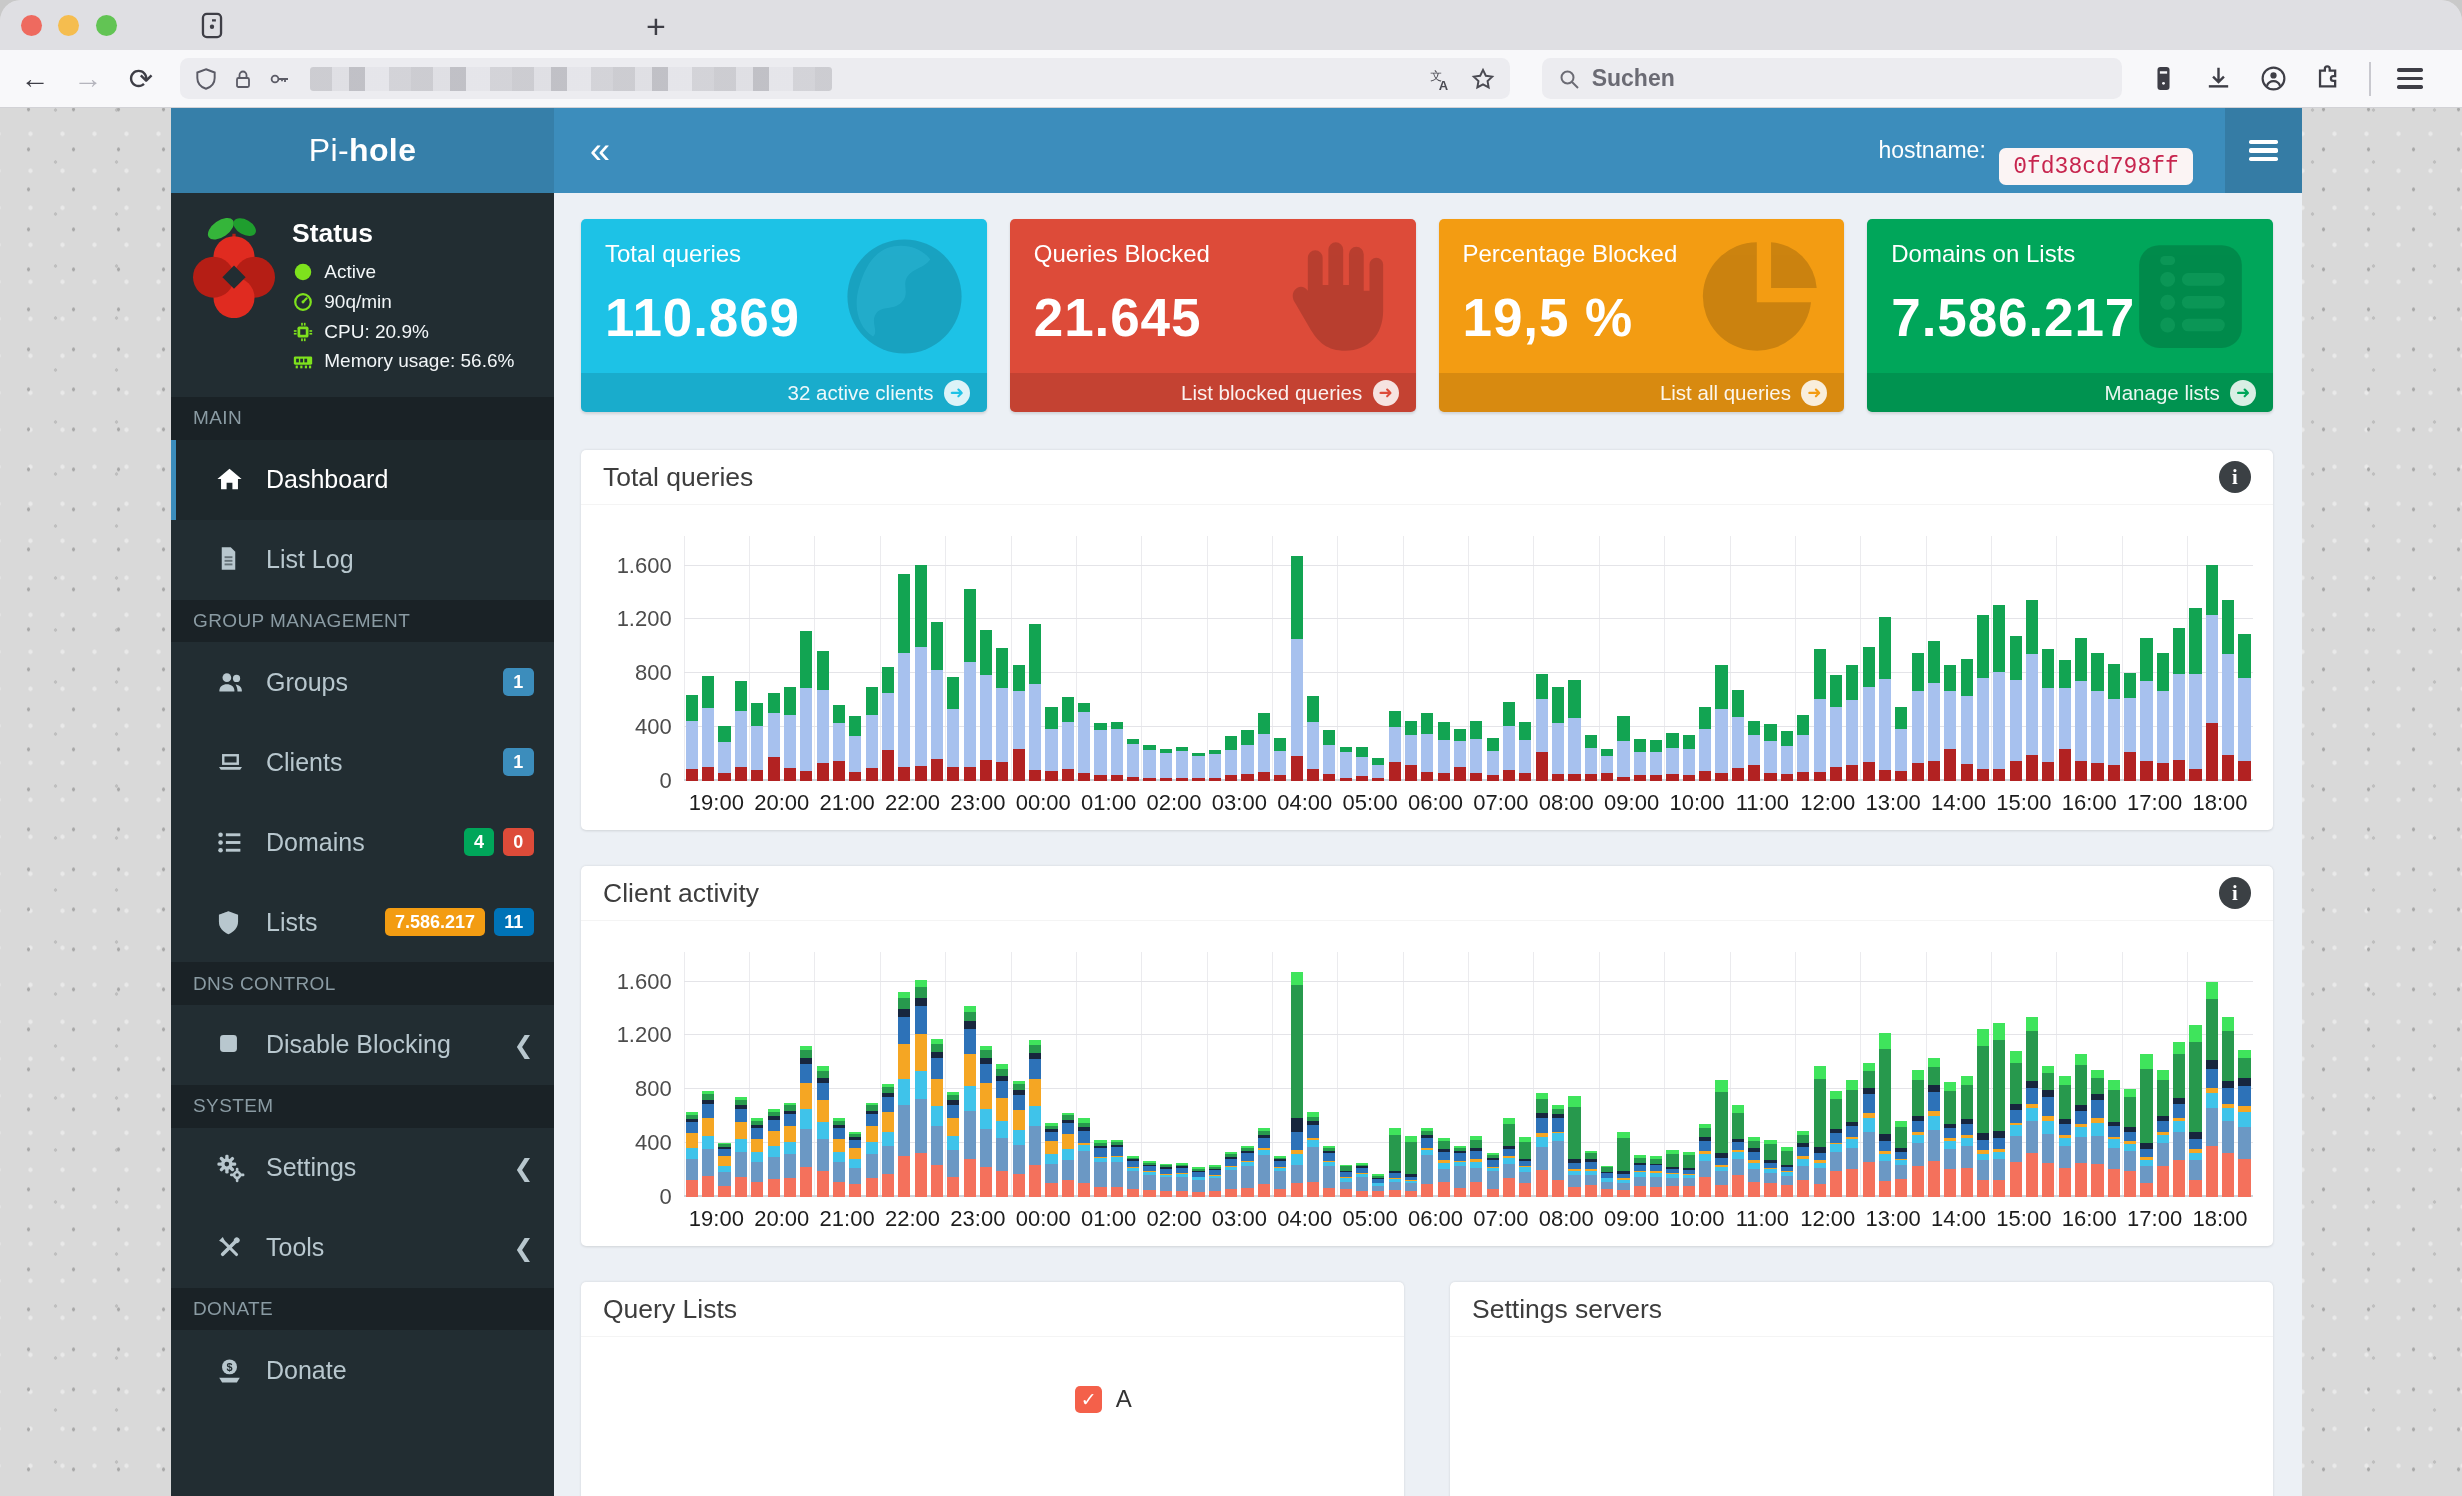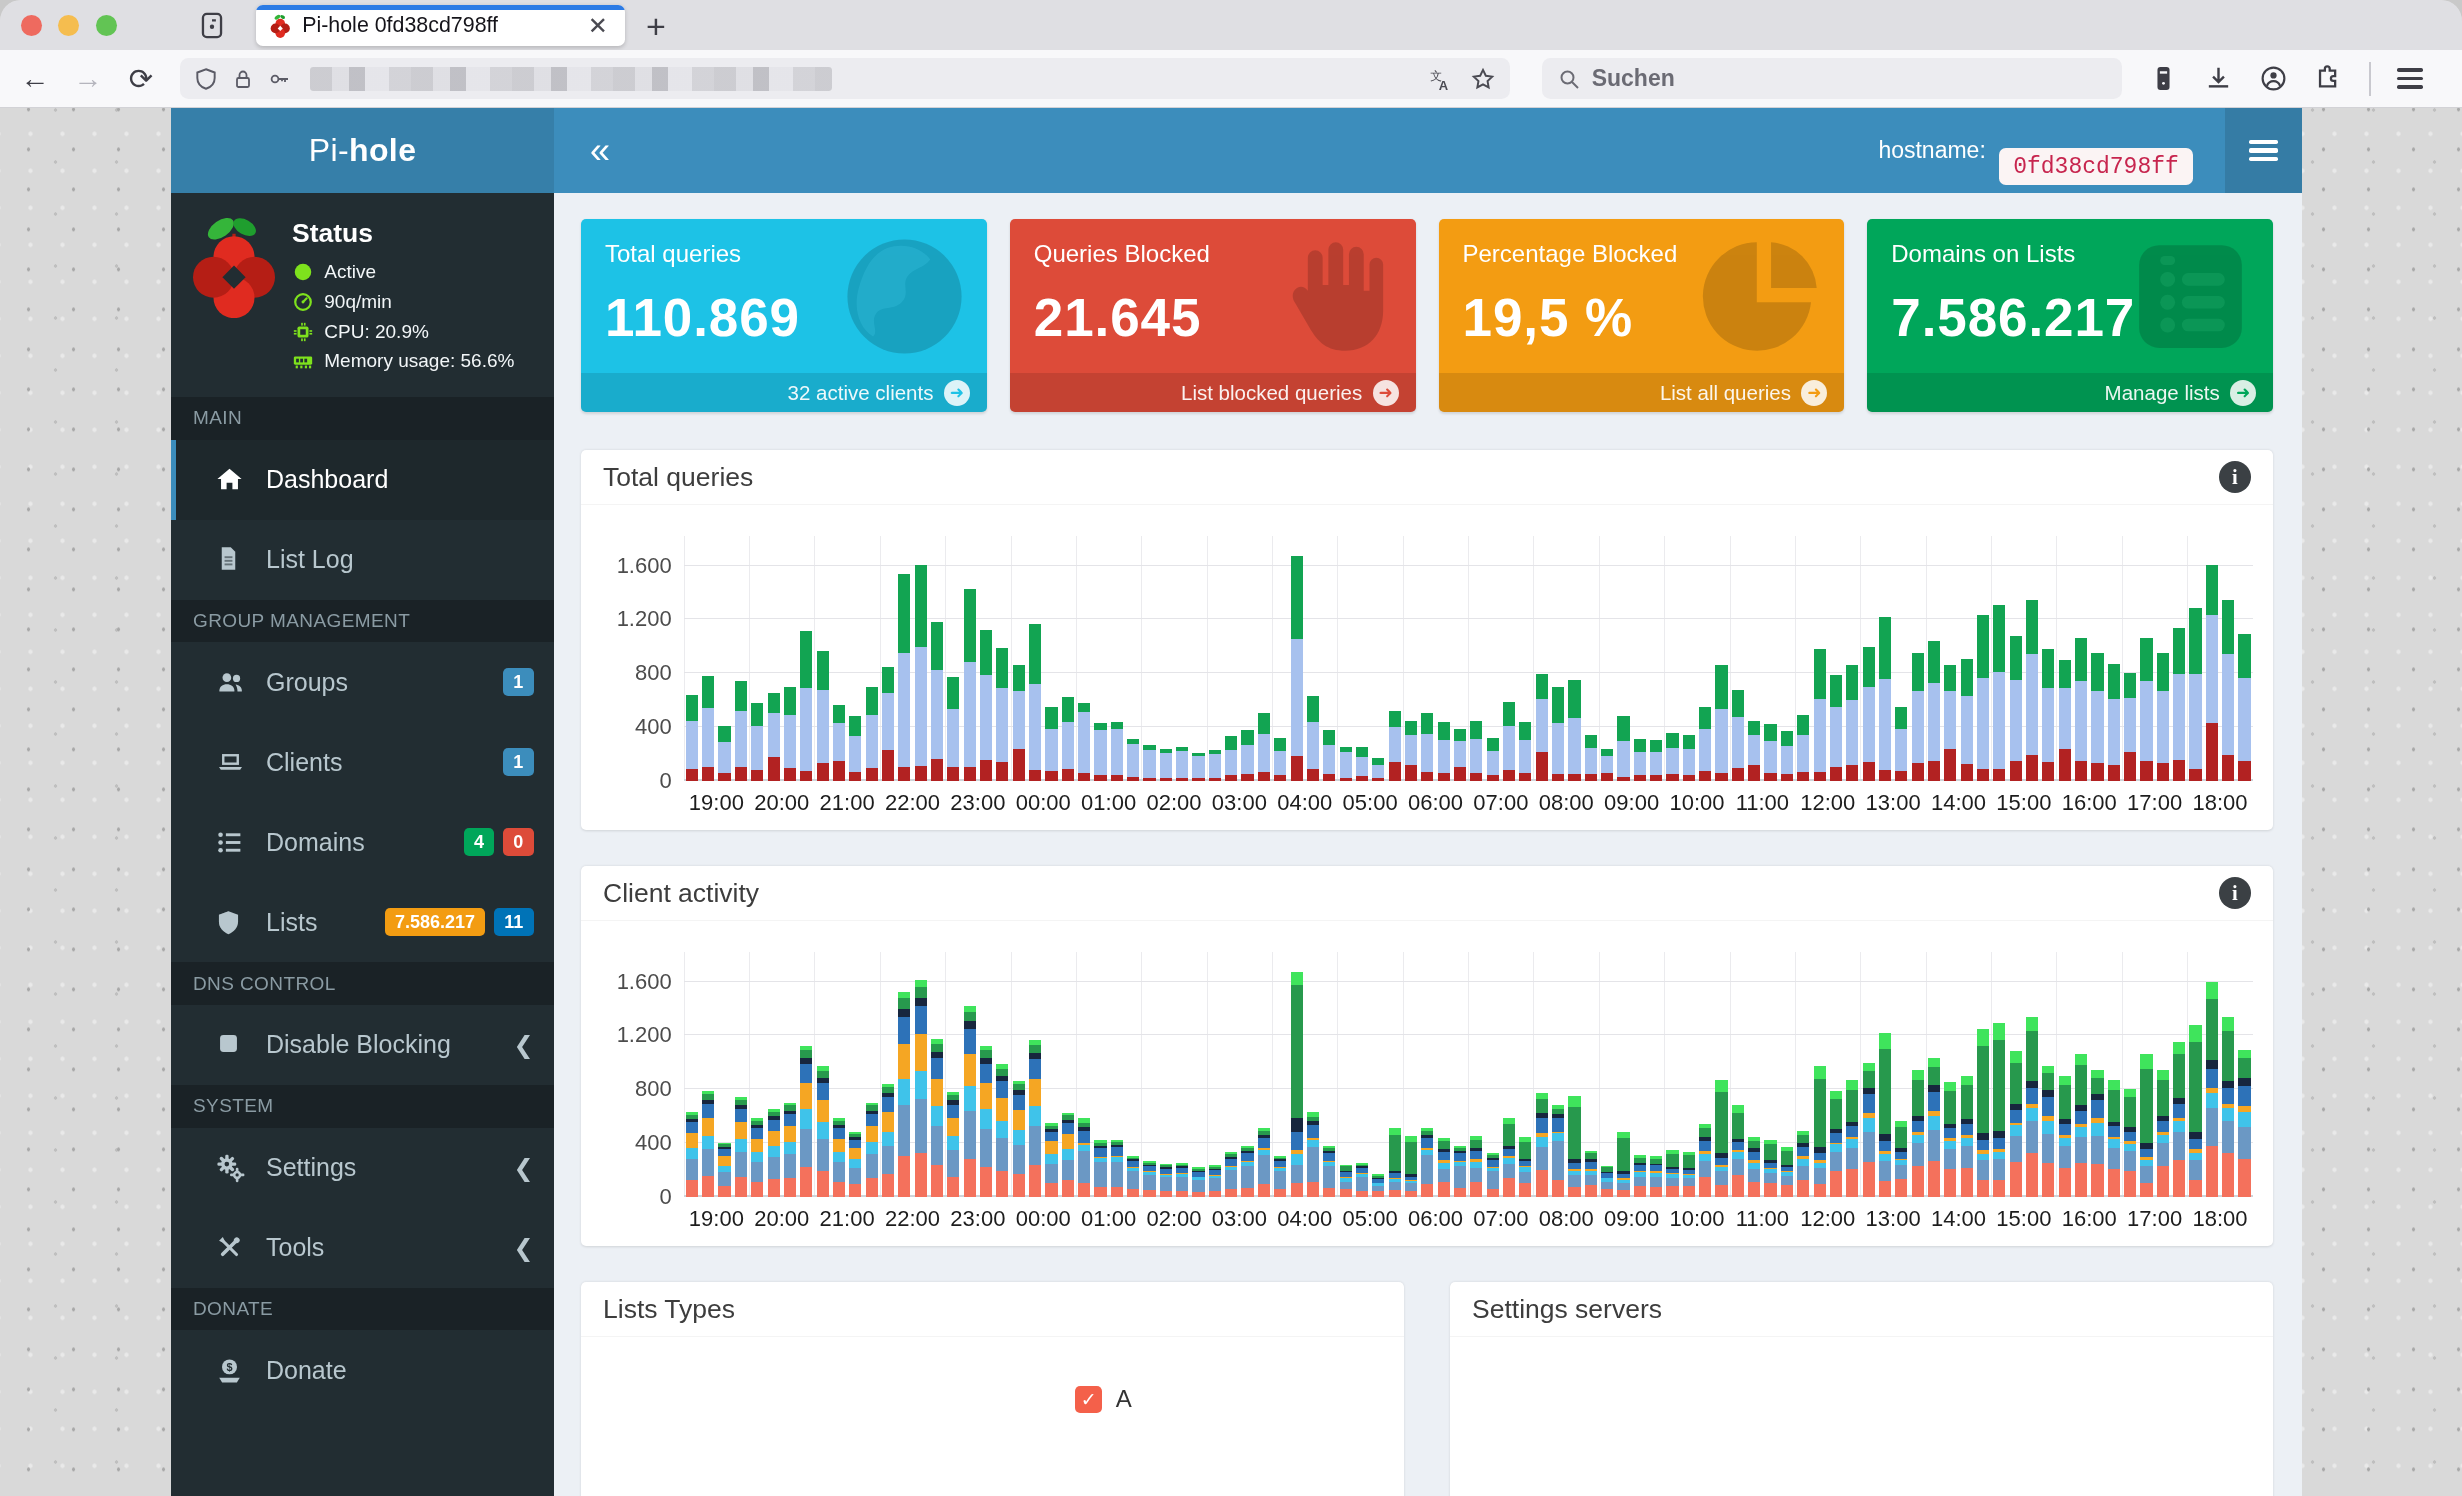--- a/index.html
+++ b/index.html
@@ -105,35 +105,20 @@
       <span class="light" style="background:#ee6a5f"></span>
       <span class="light" style="background:#f5bd4f"></span>
       <span class="light" style="background:#62c454"></span>
     </div>
     <div class="sbtoggle">
       <svg viewBox="0 0 24 24" width="34" height="31" fill="none" stroke="#3e3e46" stroke-width="1.8">
         <rect x="5" y="3" width="14" height="18" rx="3"></rect>
           <line x1="12" y1="8" x2="15" y2="8"></line>
           <circle cx="12" cy="13" r="0.8" fill="#3e3e46"></circle>
       </svg>
-    </div>
-    <div class="tab">
-      <span>
-        <svg viewBox="0 0 100 120" width="20.5" height="24">
-          <ellipse cx="36" cy="16" rx="16" ry="9" fill="#35b53a" transform="rotate(-35 36 16)"></ellipse>
-          <ellipse cx="62" cy="15" rx="13" ry="8" fill="#1f9e2e" transform="rotate(30 62 15)"></ellipse>
-          <circle cx="50" cy="48" r="24" fill="#e02b20"></circle>
-            <circle cx="74" cy="72" r="24" fill="#b51e15"></circle>
-          <circle cx="50" cy="96" r="24" fill="#e02b20"></circle>
-            <circle cx="26" cy="72" r="24" fill="#b51e15"></circle>
-          <rect x="41" y="63" width="18" height="18" fill="#ffffff" transform="rotate(45 50 72)"></rect>
-        </svg>
-      </span>
-      <span class="tab-title">Pi-hole 0fd38cd798ff</span>
-      <span class="tab-close">✕</span>
     </div>
     <div class="newtab">+</div>
   </div>
 
   <div class="toolbar">
     <span class="navbtn" style="margin-left:8.5px">←</span>
     <span class="navbtn dim">→</span>
     <span class="navbtn">⟳</span>
     <div class="urlbar">
       <span class="urlicons">
@@ -2084,21 +2069,21 @@
                 <span>16:00</span>
                 <span>17:00</span>
                 <span>18:00</span>
               </div>
           </div>
         </div>
 
         <div class="bottom-row">
           <div class="panel">
             <div class="panel-head">
-              <span class="panel-title">Lists Types</span>
+              <span class="panel-title">Query Lists</span>
             </div>
             <div class="qt-body">
               <span class="legend-item">
                 <span class="checkbox" id="legend-a-box" style="background: rgb(244, 96, 74);">✓</span>
                 <span class="legend-label">A</span>
               </span>
             </div>
           </div>
           <div class="panel">
             <div class="panel-head">

